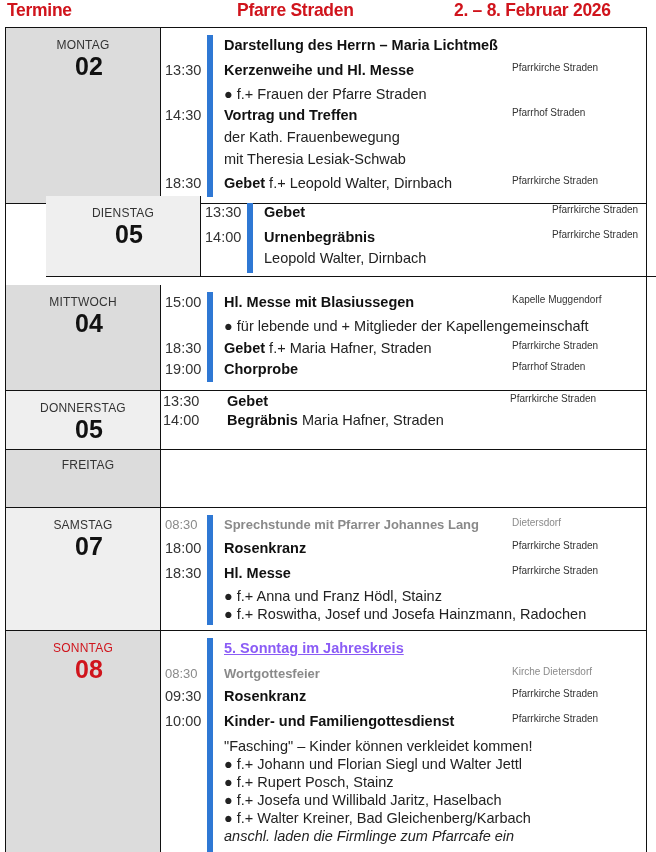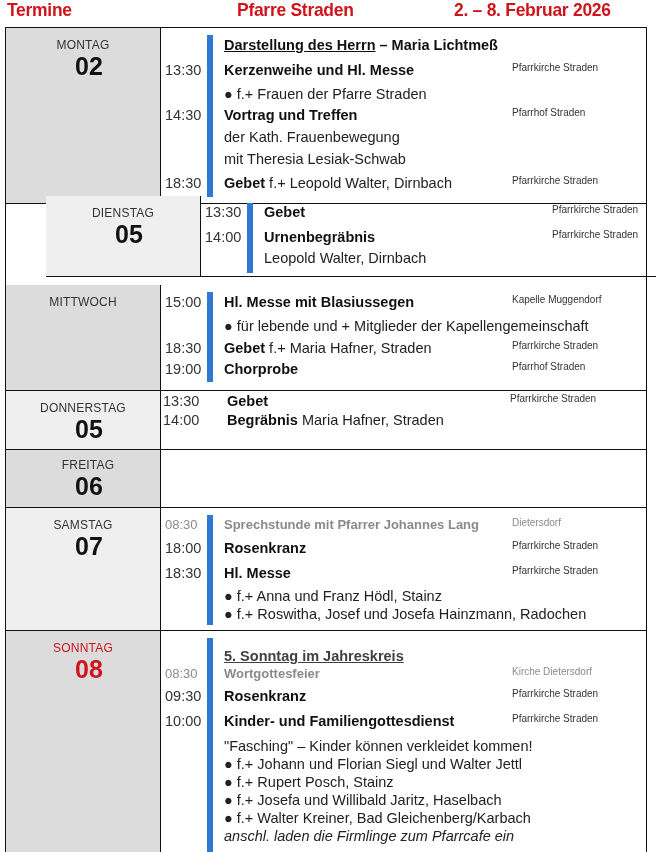--- a/index.html
+++ b/index.html
@@ -23,22 +23,22 @@
 
     .content { position: absolute; left: 156px; right: 0; top: 0; bottom: 0; }
     .bar { position: absolute; left: 45px; width: 6px; background: #2f78d4; }
 
     .line { position: absolute; left: 0; right: 0; white-space: nowrap; font-size: 14.5px; }
     .time { position: absolute; left: 3px; color: #333; font-size: 14.5px; }
     .time.gray { color: #8a8a8a; font-size: 13px; }
     .title { position: absolute; left: 62px; }
     .b { font-weight: bold; color: #111; }
     .gray-b { font-weight: bold; color: #8a8a8a; font-size: 13px; }
-    .ul { text-decoration: underline; }
-    .red-ul { color: #404040; text-decoration: underline; font-weight: bold; margin-top: 8px; }
+    .ul { }
+    .red-ul { color: #8b5cf6; text-decoration: underline; font-weight: bold; }
     .loc { position: absolute; left: 350px; font-size: 10px; color: #333; }
     .loc.gray { color: #8a8a8a; }
     .it { font-style: italic; }
     .txt { color: #222; }
   </style>
 </head>
 <body>
 
 <div class="header">
   <span class="h-left">Termine</span>
@@ -104,20 +104,21 @@
       </div>
       <div class="line" style="top:54px;">
         <span class="title txt">Leopold Walter, Dirnbach</span>
       </div>
     </div>
   </div>
 
   <div class="row" style="top:257px;height:106px;">
     <div class="day dark">
       <span class="dayname">MITTWOCH</span>
+      <span class="daynum">04</span>
     </div>
     <div class="content">
       <div class="bar" style="top:7px;height:90px;"></div>
       <div class="line" style="top:9px;">
         <span class="time">15:00</span>
         <span class="title b">Hl. Messe mit Blasiussegen</span>
         <span class="loc">Kapelle Muggendorf</span>
       </div>
       <div class="line" style="top:33px;">
         <span class="title txt">● für lebende und + Mitglieder der Kapellengemeinschaft</span>
@@ -149,21 +150,20 @@
       <div class="line" style="top:21px;">
         <span class="time" style="left:1px;">14:00</span>
         <span class="title" style="left:65px;"><span class="b">Begräbnis</span><span class="txt"> Maria Hafner, Straden</span></span>
       </div>
     </div>
   </div>
 
   <div class="row" style="top:422px;height:58px;">
     <div class="day dark">
       <span class="dayname" style="margin-top:8px;padding-left:10px;">FREITAG</span>
-      <span class="daynum">06</span>
     </div>
     <div class="content"></div>
   </div>
 
   <div class="row" style="top:480px;height:123px;">
     <div class="day light">
       <span class="dayname">SAMSTAG</span>
       <span class="daynum">07</span>
     </div>
     <div class="content">

